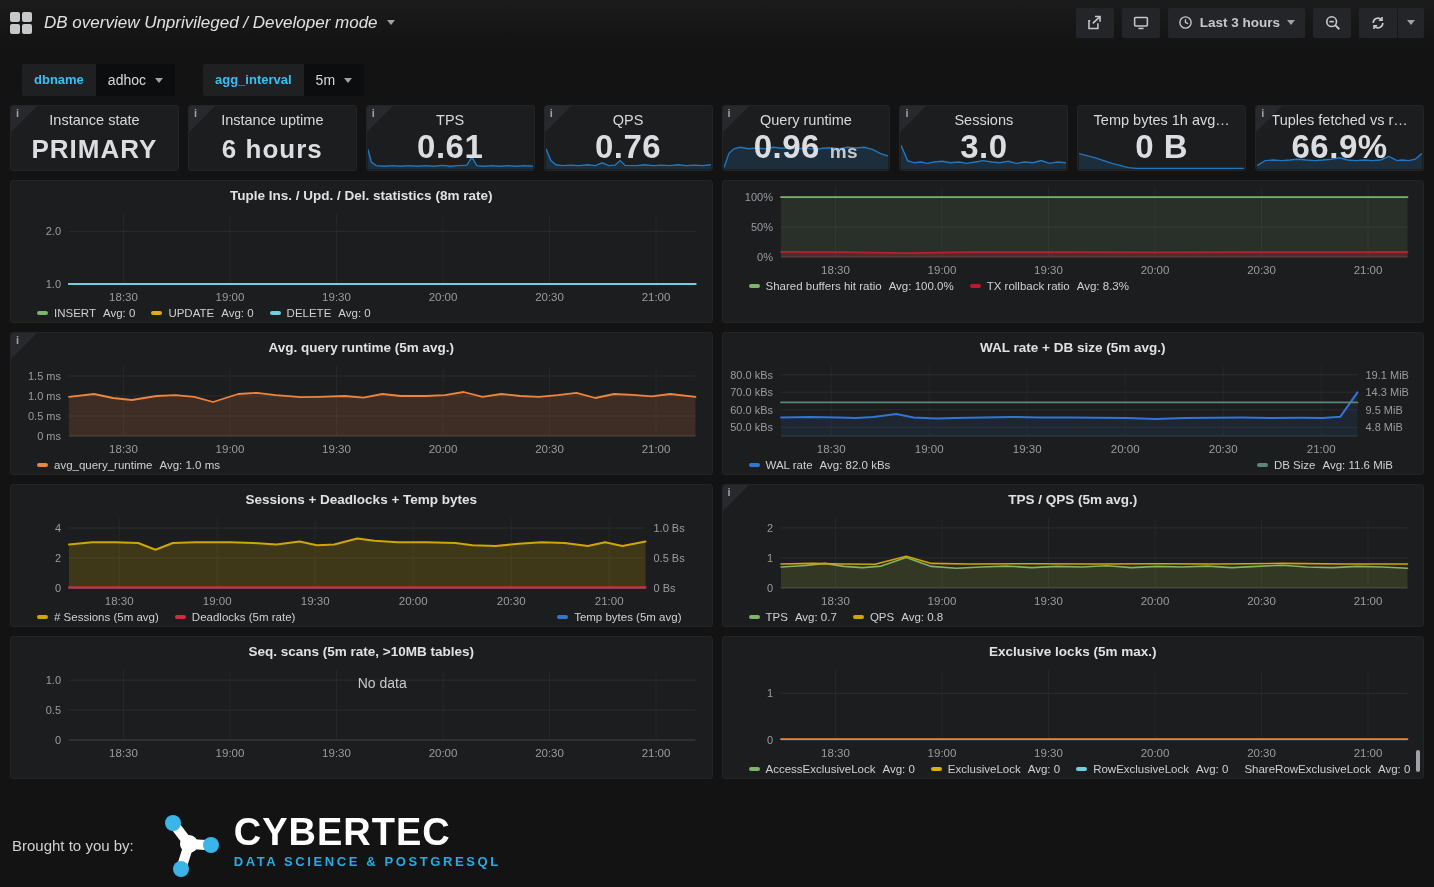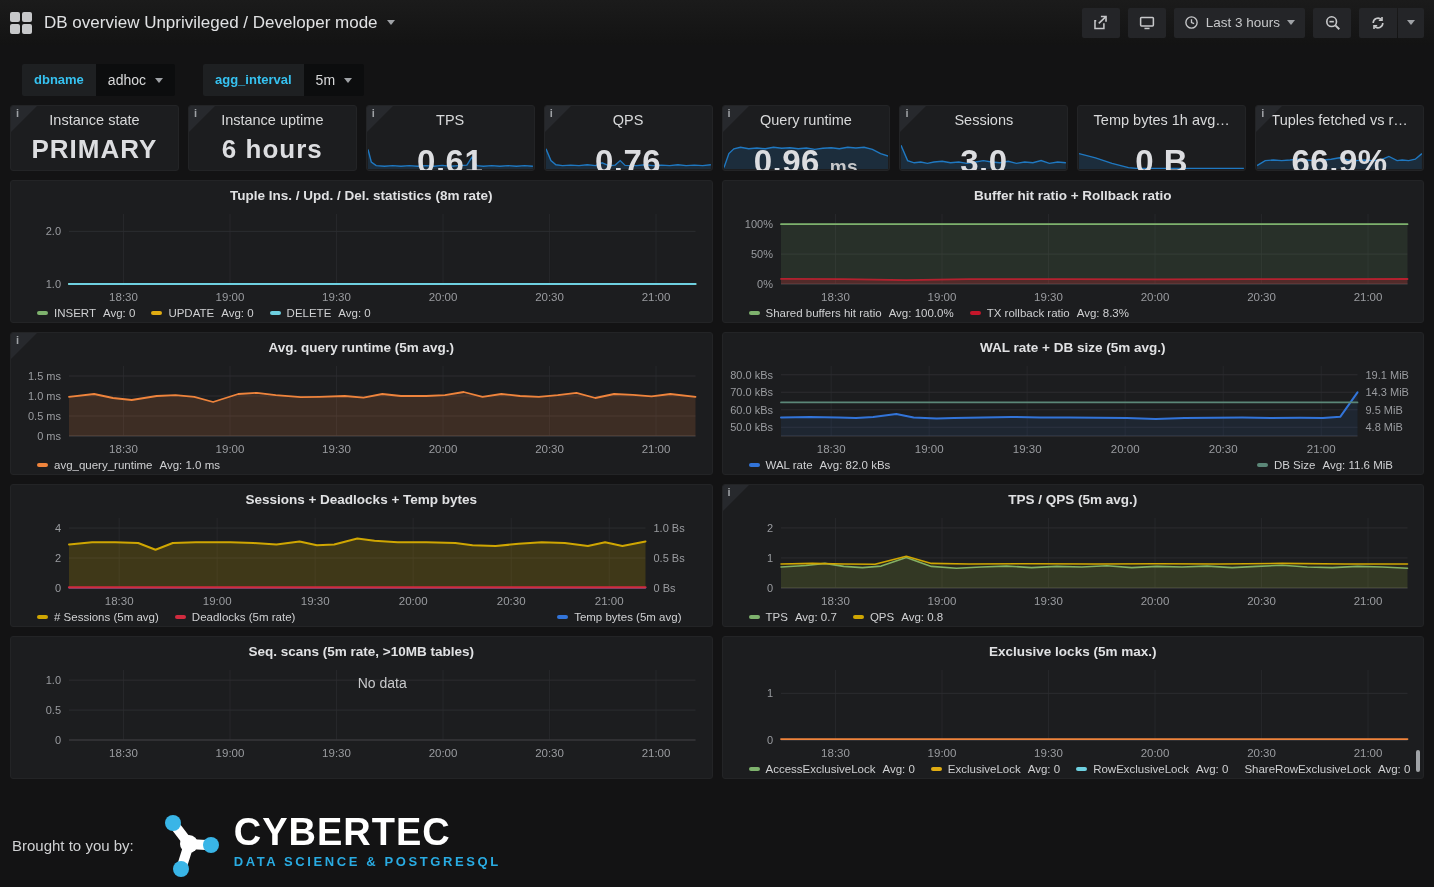--- a/index.html
+++ b/index.html
@@ -6,27 +6,27 @@
   html,body { width:1434px; height:887px; background:#131314; overflow:hidden;
               font-family:"Liberation Sans", sans-serif; color:#d8d9da; }
 
   
   .navbar { height:45px; background:linear-gradient(#1b1b1b,#131313); display:flex;
             align-items:center; padding:0 10px; }
   .nav-left { display:flex; align-items:center; gap:12px; flex:1; }
   .grafana-grid { width:22px; height:22px; display:grid; grid-template-columns:10px 10px;
                   grid-template-rows:10px 10px; gap:2px; cursor:pointer; }
   .grafana-grid span { background:#c7c8ca; border-radius:2px; }
-  .dash-title { font-size:17px; color:#e0e1e3; cursor:pointer; display:flex; align-items:center; gap:9px; }
+  .dash-title { font-size:17px; color:#e0e1e3; cursor:pointer; display:flex; align-items:center; gap:9px;font-style:italic; }
   .caret { width:0; height:0; border-left:4px solid transparent; border-right:4px solid transparent;
            border-top:5px solid #9fa2a6; display:inline-block; }
   .nav-right { display:flex; align-items:center; gap:8px; }
   .nav-btn { background:#242528; border:none; border-radius:2px; height:30px; min-width:38px;
              display:flex; align-items:center; justify-content:center; gap:7px; color:#c7c8ca;
-             font-size:13.5px; cursor:pointer; padding:0 10px; font-family:inherit; }
+             font-size:13.5px; cursor:pointer; padding:0 10px; font-family:inherit;font-weight:bold; }
   .nav-btn svg { display:block; }
   .btn-group { display:flex; gap:1px; }
   .btn-group .nav-btn:first-child { border-radius:2px 0 0 2px; }
   .btn-group .nav-btn:last-child { border-radius:0 2px 2px 0; min-width:26px; padding:0 8px; }
 
   
   .submenu { display:flex; gap:18px; padding:19px 12px 9px 12px; }
   .var-group { display:flex;padding-left:10px; }
   .var-label { background:#1e2022; color:#36c2f1; font-size:13px; font-weight:bold;
                padding:8px 12px; border-radius:2px 0 0 2px; }
@@ -40,21 +40,21 @@
 
   .panel { background:#1c1d1f; border:1px solid #232426; border-radius:3px; position:relative; overflow:hidden; }
   .info-corner { position:absolute; top:0; left:0; width:0; height:0;
                  border-top:26px solid #27292d; border-right:26px solid transparent; z-index:3; cursor:pointer; }
   .info-corner i { position:absolute; top:-25px; left:5px; font-style:normal; font-weight:bold;
                    font-size:11px; color:#9fa2a6; }
 
   .stat-panel { height:66px; }
   .stat-title { text-align:center; font-size:14.5px; color:#d8d9da; padding-top:6px;
                 white-space:nowrap; overflow:hidden; position:relative; z-index:2; }
-  .stat-value { position:absolute; left:0; right:0; top:37px; text-align:center; font-size:33px;
+  .stat-value { position:absolute; left:0; right:0; top:22px; text-align:center; font-size:33px;
                 font-weight:bold; color:#dcdde0; z-index:2; letter-spacing:.5px; }
   .stat-value.textual { font-size:26px; top:28px; letter-spacing:1px; }
   .stat-value .unit { font-size:19px; font-weight:bold; color:#c7c8ca; }
   .stat-spark { position:absolute; left:1px; right:1px; bottom:1px; height:28px; z-index:1; width:calc(100% - 2px); }
 
   .chart-panel { height:143px; }
   .chart-title { text-align:center; font-size:13.5px; font-weight:bold; color:#e0e1e3;
                  padding-top:7px; height:27px; cursor:pointer; }
   .plot-svg { display:block; width:100%; height:96px; }
   .legend { display:flex; align-items:center; font-size:11.5px; color:#cfd0d2;
@@ -270,21 +270,20 @@
             <span class="avg">Avg: 0</span>
           </span>
           <span class="legend-item">
             <span class="swatch" style="background: rgb(110, 208, 224);"></span>
             <span>DELETE</span>
             <span class="avg">Avg: 0</span>
           </span>
         </div>
       </div>
       <div class="panel chart-panel">
-        <div class="chart-title">Buffer hit ratio + Rollback ratio</div>
         <svg class="plot-svg">
           <line x1="112.5055" y1="6" x2="112.5055" y2="76" stroke="#26272a" stroke-width="1"></line>
           <line x1="219.0105" y1="6" x2="219.0105" y2="76" stroke="#26272a" stroke-width="1"></line>
           <line x1="325.5155" y1="6" x2="325.5155" y2="76" stroke="#26272a" stroke-width="1"></line>
           <line x1="432.02049999999997" y1="6" x2="432.02049999999997" y2="76" stroke="#26272a" stroke-width="1"></line>
           <line x1="538.5255" y1="6" x2="538.5255" y2="76" stroke="#26272a" stroke-width="1"></line>
           <line x1="645.0305000000001" y1="6" x2="645.0305000000001" y2="76" stroke="#26272a" stroke-width="1"></line>
           <line x1="58" y1="76" x2="684.5" y2="76" stroke="#2c2d30" stroke-width="1"></line>
           <text x="50" y="80" text-anchor="end" fill="#9a9ca0" font-size="11">0%</text>
           <line x1="58" y1="46.085470085470085" x2="684.5" y2="46.085470085470085" stroke="#2c2d30" stroke-width="1"></line>

